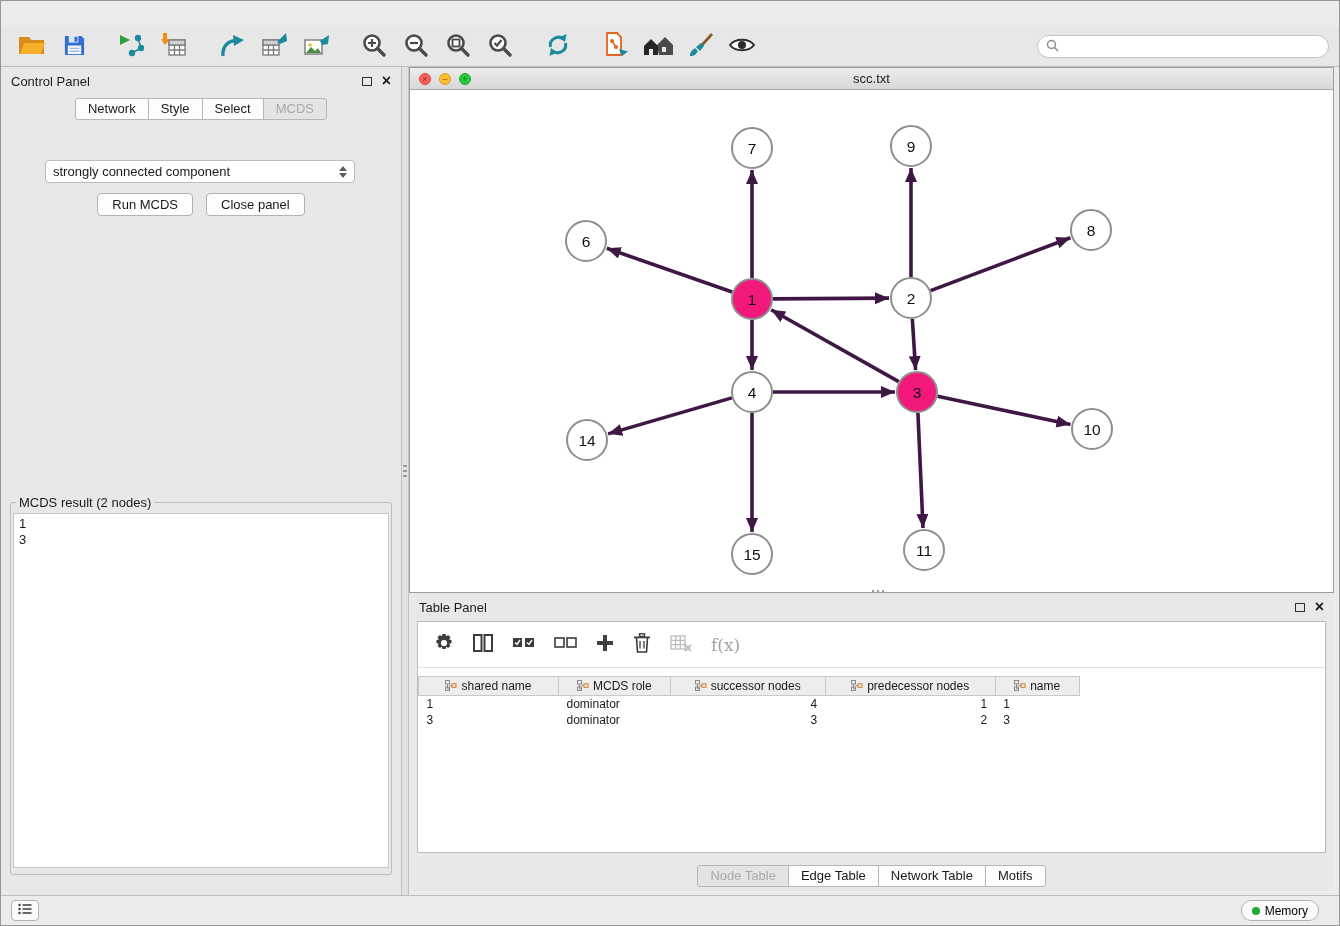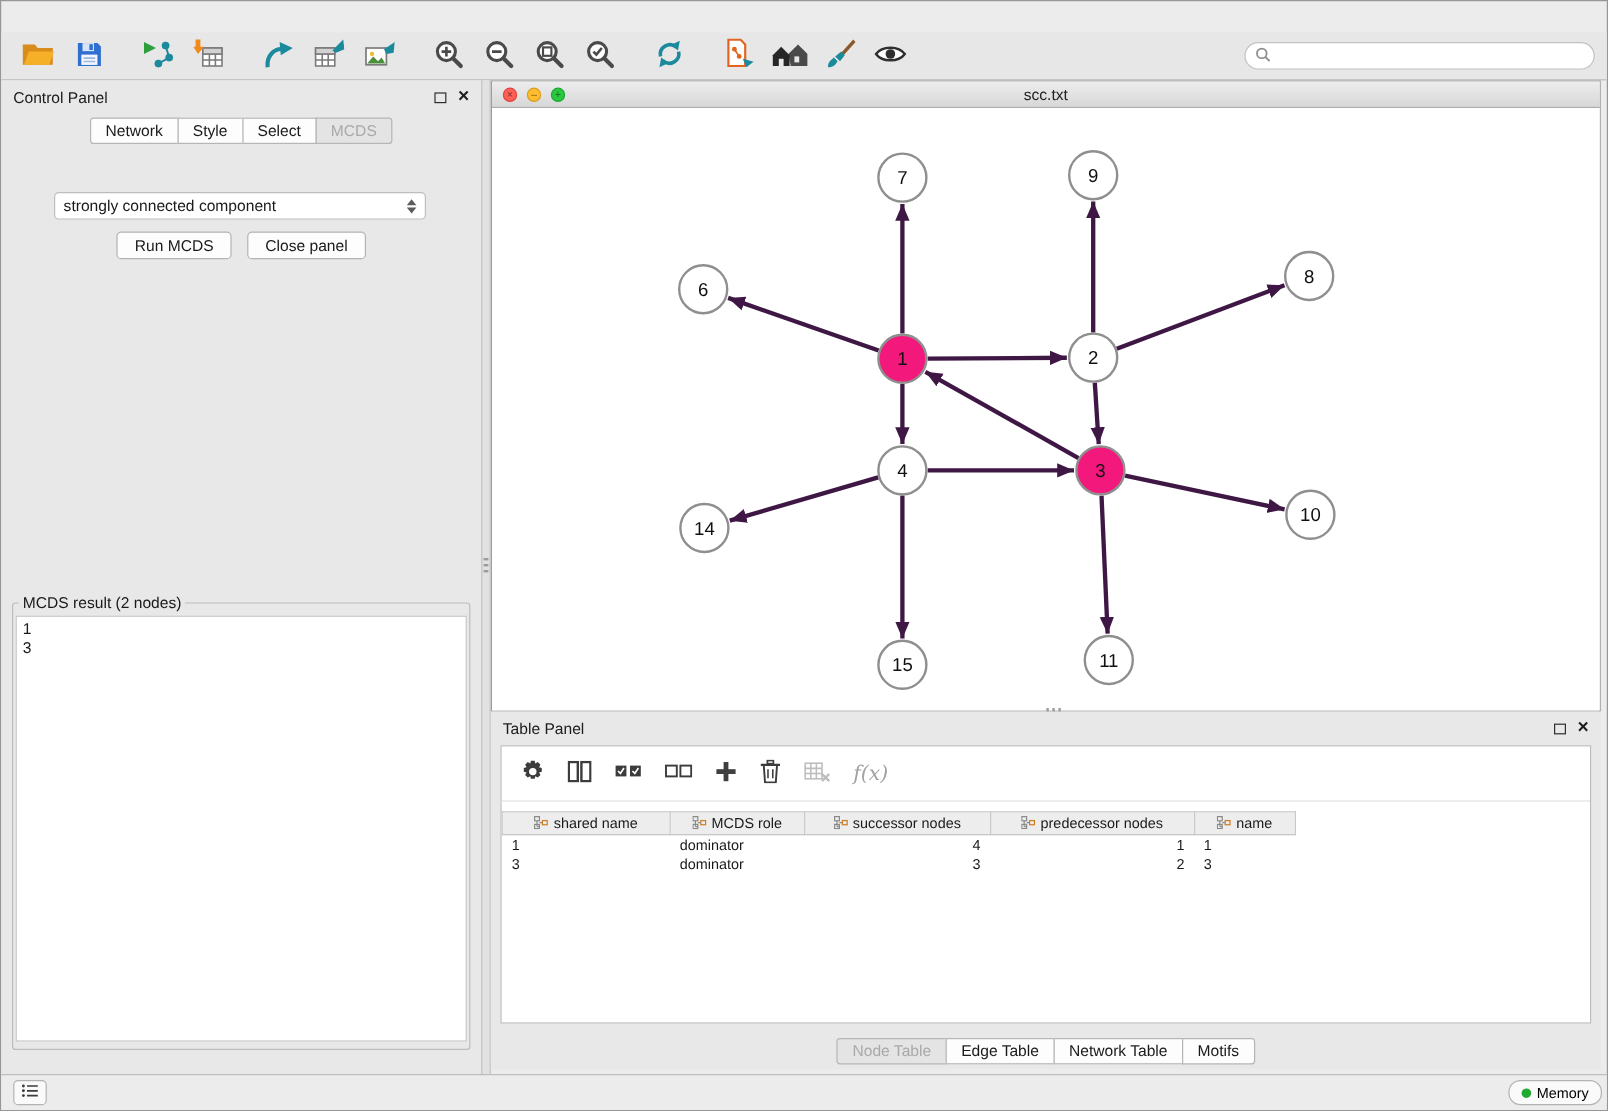--- a/index.html
+++ b/index.html
@@ -82,36 +82,36 @@
   #graph-svg { display:block; }
   #graph-svg text { font-family:"Liberation Sans","DejaVu Sans",sans-serif; }
 
   
   #table-panel { position:absolute; left:408px; top:592px; width:925px; height:298px; background:#e8e8e8; }
   #table-content { position:absolute; left:8px; right:8px; top:28px; height:232px;
     background:#fff; border:1px solid #bcbcbc; overflow:hidden; }
   #table-toolbar { height:46px; display:flex; align-items:center; gap:19px; padding:0 16px;
     border-bottom:1px solid #e2e2e2; }
   .ttb { border:none; background:transparent; display:flex; align-items:center; justify-content:center; cursor:default; }
-  .fx-label { font-family:"DejaVu Serif","Liberation Serif",serif; font-style:italic;
+  .fx-label { font-family:"DejaVu Serif","Liberation Serif",serif; 
     font-size:17px; color:#a2a2a2; }
   #node-table { border-collapse:collapse; margin-top:8px; table-layout:fixed; }
   #node-table th { border:1px solid #c9c9c9; background:#ededed; font-weight:normal;
     font-size:12px; height:19px; text-align:center; padding:0 18px; white-space:nowrap; overflow:hidden; }
   #node-table th .colicon { margin-right:4px; vertical-align:-1px; }
   #node-table td { font-size:12px; height:16px; padding:0 8px; white-space:nowrap; overflow:hidden; }
   #bottom-tabs { position:absolute; bottom:4px; left:0; right:0; display:flex; justify-content:center; }
 
   
   #statusbar { position:absolute; left:0; right:0; bottom:0; height:30px;
     background:#ececec; border-top:1px solid #bdbdbd; }
   #list-button { position:absolute; left:10px; top:4px; width:28px; height:21px;
     border:1px solid #b3b3b3; border-radius:4px; background:#fafafa;
     display:flex; align-items:center; justify-content:center; cursor:default; }
-  #memory-button { position:absolute; right:4px; top:4px; height:21px;
+  #memory-button { position:absolute; right:20px; top:4px; height:21px;
     border:1px solid #b3b3b3; border-radius:10px; background:#fafafa; padding:0 10px;
     font-size:12px; display:flex; align-items:center; gap:5px; cursor:default; }
   .green-dot { width:8px; height:8px; border-radius:50%; background:#1faa32; }
 </style>
 </head>
 <body>
 
 <div id="app">
 
 

